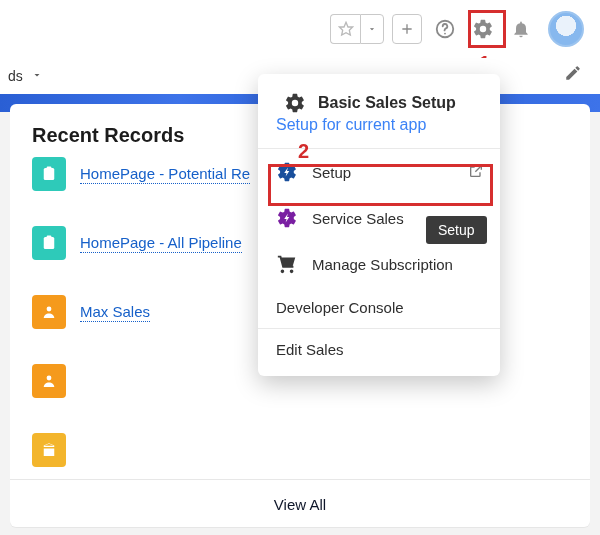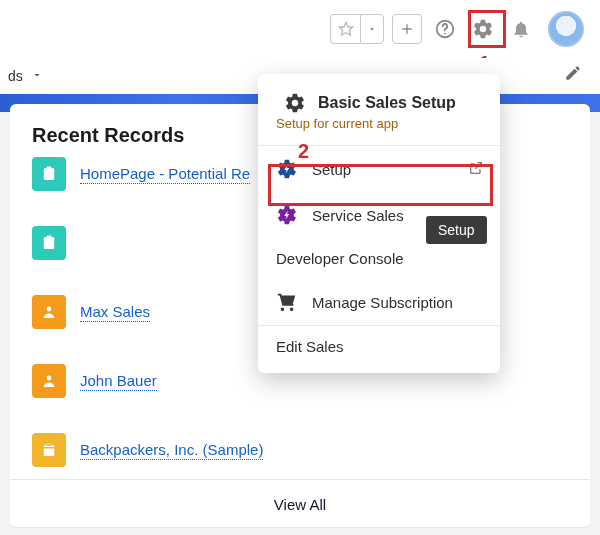--- a/index.html
+++ b/index.html
@@ -179,22 +179,22 @@
     gap: 12px;
     padding: 4px 18px 0;
     margin-left: 8px;
   }
   .menu .section-title {
     font-size: 16px;
     font-weight: 700;
     color: #2b2b2b;
   }
   .menu .section-sub {
-    font-size: 13px;
-    color: #a16207;
+    font-size: 16px;
+    color: #3b82f6;
     padding: 2px 18px 14px 18px;
   }
   .menu hr {
     border: none;
     border-top: 1px solid #e9e9e9;
     margin: 0;
   }
   .menu-item {
     display: flex;
     align-items: center;
@@ -322,50 +322,49 @@
       <a href="#" class="record-link">HomePage - Potential Re</a>
     </div>
 
     <div class="record-row">
       <span class="rec-icon rec-teal">
         <svg width="18" height="18" viewBox="0 0 24 24" fill="#fff">
             <rect x="5" y="4" width="14" height="16" rx="2"></rect>
             <rect x="9" y="2" width="6" height="4" rx="1"></rect>
           </svg>
       </span>
+      <a href="#" class="record-link">HomePage - All Pipeline</a>
     </div>
 
     <div class="record-row">
       <span class="rec-icon rec-orange">
         <svg width="18" height="18" viewBox="0 0 24 24" fill="#fff">
             <circle cx="12" cy="8" r="3.2"></circle>
             <path d="M5 20c0-3.6 3.2-6 7-6s7 2.4 7 6z"></path>
           </svg>
       </span>
       <a href="#" class="record-link">Max Sales</a>
     </div>
 
     <div class="record-row">
       <span class="rec-icon rec-orange">
         <svg width="18" height="18" viewBox="0 0 24 24" fill="#fff">
             <circle cx="12" cy="8" r="3.2"></circle>
             <path d="M5 20c0-3.6 3.2-6 7-6s7 2.4 7 6z"></path>
           </svg>
       </span>
-      <a href="#" class="record-link">John Bauer</a>
     </div>
 
     <div class="record-row">
       <span class="rec-icon rec-yellow">
         <svg width="18" height="18" viewBox="0 0 24 24" fill="#fff">
             <path d="M5 6l7-3 7 3v2H5zM5 10h14v10H5z"></path>
             <path d="M12 3.5 5.5 6.3h13z" fill="#f3b52c"></path>
           </svg>
       </span>
-      <a href="#" class="record-link">Backpackers, Inc. (Sample)</a>
     </div>
 
   </div>
   <div class="view-all">View All</div>
 </div>
 
 <div class="menu">
   <div class="section-row">
     <span class="menu-icon">
       <svg width="22" height="22" viewBox="0 0 24 24" fill="#3a3a3a">
@@ -397,33 +396,33 @@
   <div class="menu-item">
     <span class="menu-icon">
       <svg width="22" height="22" viewBox="0 0 24 24" fill="#7a1fa2">
           <path d="M19.4 13a7.5 7.5 0 0 0 .06-1 7.5 7.5 0 0 0-.06-1l2.11-1.65a.5.5 0 0 0 .12-.64l-2-3.46a.5.5 0 0 0-.6-.22l-2.49 1a7.3 7.3 0 0 0-1.73-1l-.38-2.65A.5.5 0 0 0 13.93 2h-4a.5.5 0 0 0-.49.42L9.06 5.07a7.3 7.3 0 0 0-1.73 1l-2.49-1a.5.5 0 0 0-.6.22l-2 3.46a.5.5 0 0 0 .12.64L4.47 11a7.5 7.5 0 0 0 0 2l-2.11 1.65a.5.5 0 0 0-.12.64l2 3.46a.5.5 0 0 0 .6.22l2.49-1a7.3 7.3 0 0 0 1.73 1l.38 2.65a.5.5 0 0 0 .49.42h4a.5.5 0 0 0 .49-.42l.38-2.65a7.3 7.3 0 0 0 1.73-1l2.49 1a.5.5 0 0 0 .6-.22l2-3.46a.5.5 0 0 0-.12-.64Z"></path>
           <path d="M13 7l-4 6h2.5l-1 4L14.5 11H12z" fill="#fff"></path>
         </svg>
     </span>
     <span>Service Sales</span>
   </div>
 
-  <div class="menu-item text-only">
-    <span>Developer Console</span>
-  </div>
-
   <div class="menu-item">
     <span class="menu-icon">
       <svg width="22" height="22" viewBox="0 0 24 24" fill="#3a3a3a">
           <path d="M7 18a2 2 0 1 0 2 2 2 2 0 0 0-2-2Zm10 0a2 2 0 1 0 2 2 2 2 0 0 0-2-2ZM7.2 14h10.3a1 1 0 0 0 1-.76L21 5H6.2l-.5-2H2v2h2l3 11h12v-2H7.7Z"></path>
         </svg>
     </span>
     <span>Manage Subscription</span>
   </div>
 
+  <div class="menu-item text-only">
+    <span>Developer Console</span>
+  </div>
+
   <hr>
 
   <div class="menu-item text-only">
     <span>Edit Sales</span>
   </div>
 </div>
 
 <div class="setup-highlight"></div>
 <div class="callout-2">2</div>
 <div class="tooltip">Setup</div>

